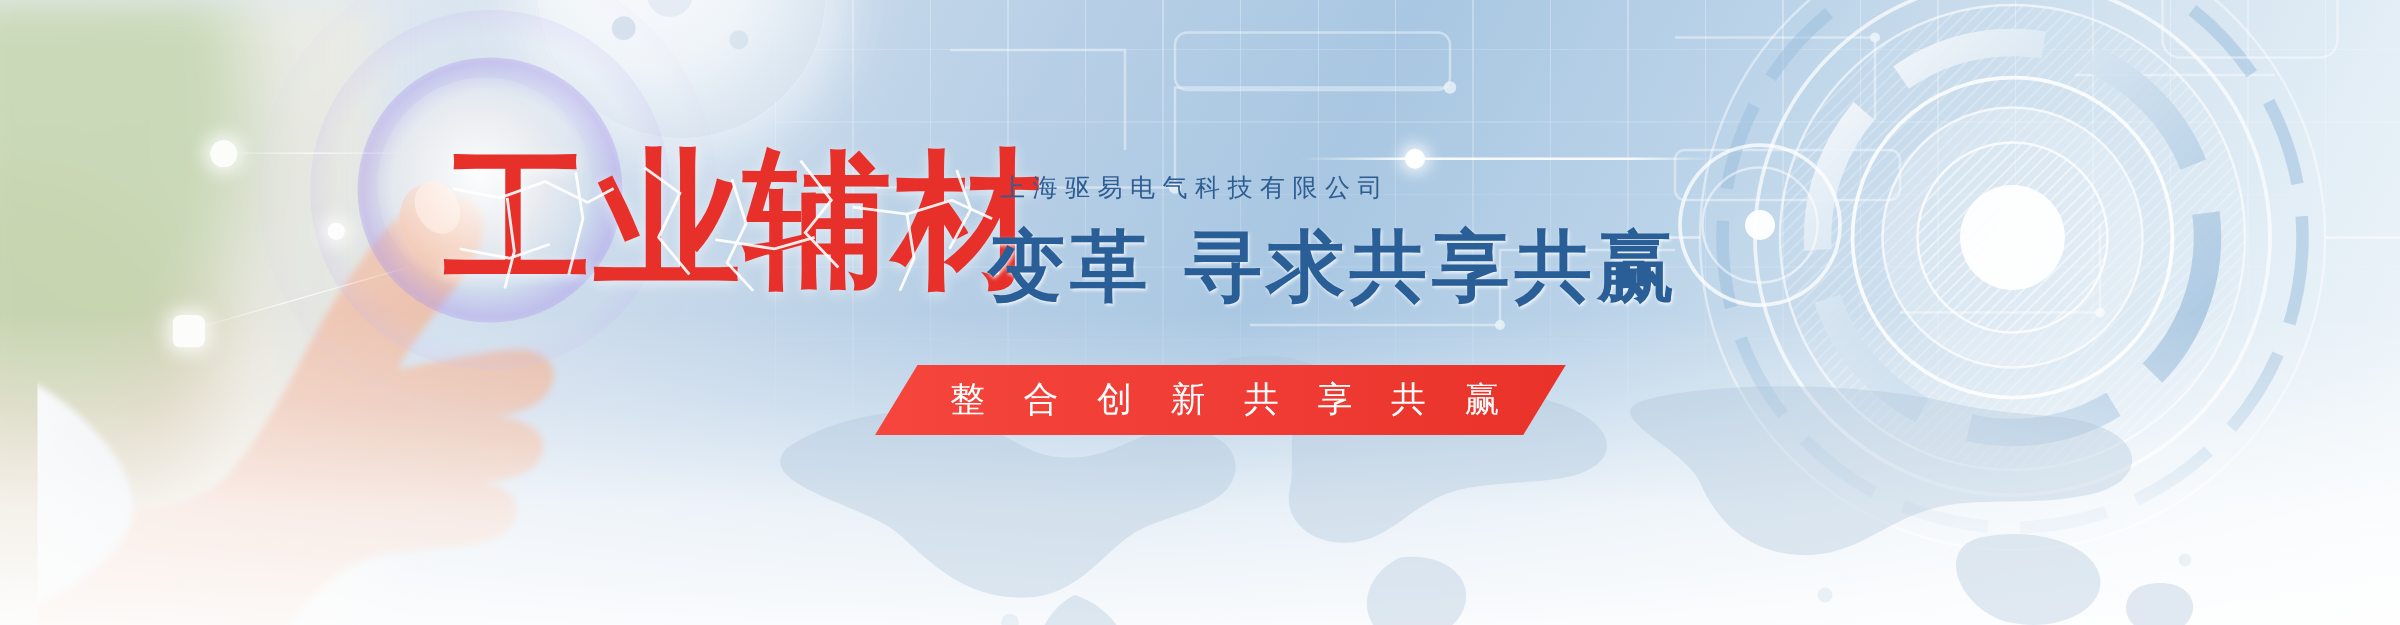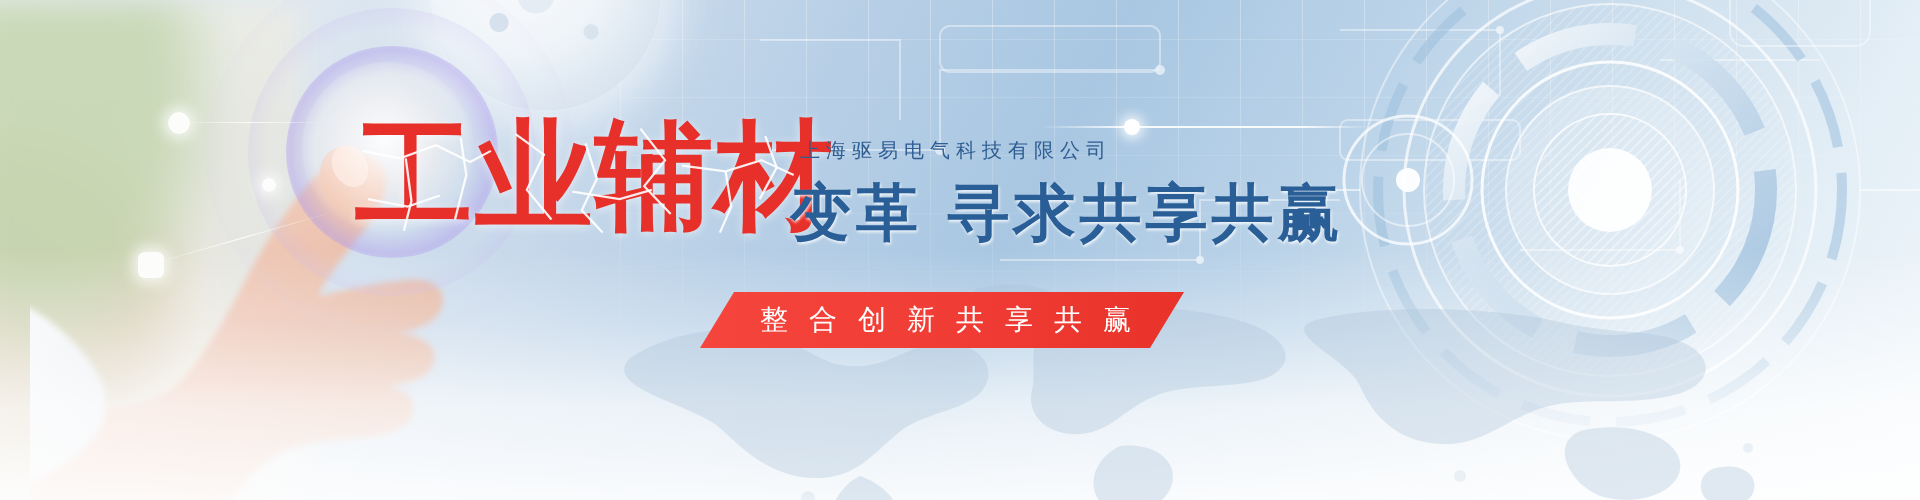--- a/index.html
+++ b/index.html
@@ -134,21 +134,21 @@
     position:absolute;left:700px;top:292px;height:56px;
     display:flex;align-items:center;
     padding:0 46px 0 60px;
     background:linear-gradient(90deg,#f5453c 0%,#ef3b33 60%,#e8322a 100%);
     -webkit-clip-path:polygon(34px 0,100% 0,calc(100% - 34px) 100%,0 100%);
             clip-path:polygon(34px 0,100% 0,calc(100% - 34px) 100%,0 100%);
     box-shadow:0 4px 14px rgba(180,40,34,.28);
   }
   .ribbon span{
     font-size:28px;letter-spacing:7px;color:#fff;font-weight:500;white-space:nowrap;
-    font-family:Liberation Serif, serif;
+    font-family:Liberation Mono, monospace;
   }
 </style>
 </head>
 <body>
 
 <div class="banner">
 
   <div class="grid"></div>
 
   <div class="circuit">

